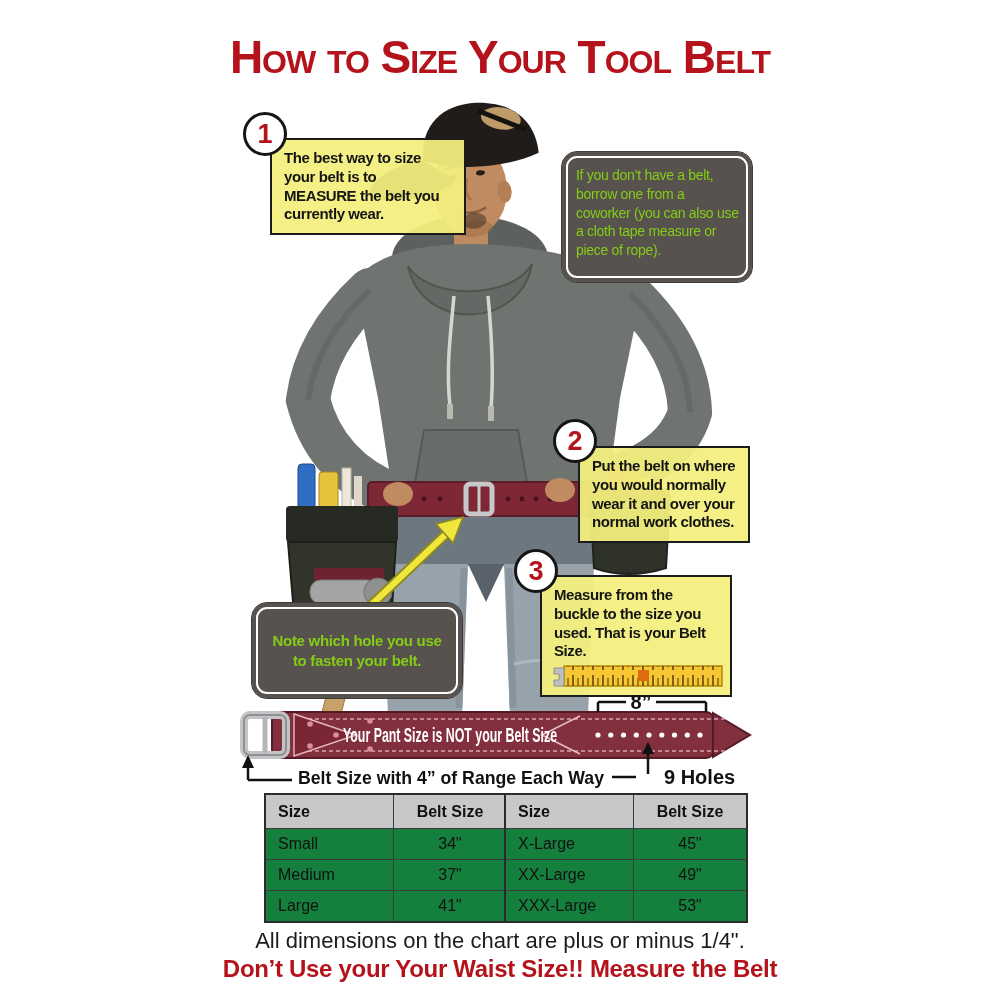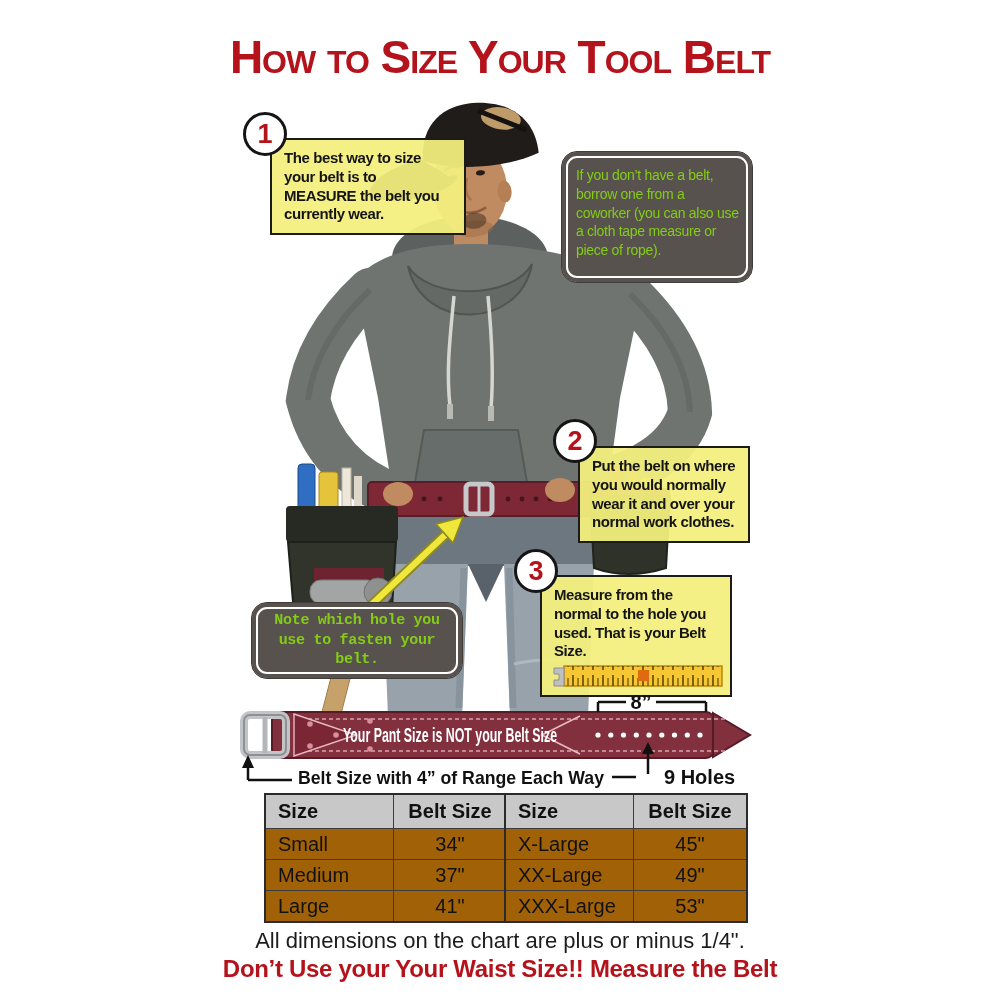--- a/index.html
+++ b/index.html
@@ -13,25 +13,25 @@
   .badge{position:absolute;width:38px;height:38px;border-radius:50%;background:#fff;
          border:3px solid #151515;color:#B4131B;font-weight:800;font-size:27px;
          display:flex;align-items:center;justify-content:center;z-index:6;}
   .callout{position:absolute;background:rgba(243,239,125,0.94);border:2.5px solid #1b1b1b;
            border-radius:0;padding:9px 12px;font-weight:700;font-size:15px;
            letter-spacing:-0.4px;line-height:1.25;color:#141414;z-index:5;}
   .dark-bubble{position:absolute;background:#57524e;border:1px solid #403c3a;border-radius:16px;
            box-shadow:inset 0 0 0 4px #57524e, inset 0 0 0 6px #ffffff;
            color:#84cc16;z-index:5;}
   .tip{padding:14px 12px 10px 14px;font-size:14px;letter-spacing:-0.3px;line-height:1.34;}
-  .note{padding:8px 14px;font-size:15px;font-weight:700;letter-spacing:-0.3px;
-        line-height:1.3;text-align:center;font-family:Liberation Mono, monospace;}
-
-  .size-table{position:absolute;border-collapse:collapse;background:#a16207;z-index:7;
-              font-size:20px;color:#111;}
+  .note{padding:28px 14px;font-size:15px;font-weight:700;letter-spacing:-0.3px;
+        line-height:1.3;text-align:center;}
+
+  .size-table{position:absolute;border-collapse:collapse;background:#15803d;z-index:7;
+              font-size:16px;color:#111;}
   .size-table th,.size-table td{border:1.6px solid #3c3c3c;height:30px;padding:0;}
   .size-table th{background:#C8C8C8;font-weight:700;height:33px;}
   .size-table .c-size{width:115px;text-align:left;padding-left:12px;}
   .size-table .c-belt{width:112px;text-align:center;}
   .size-table{border:2px solid #2b2b2b;}
 
   .footnote{position:absolute;left:0;top:928px;width:1000px;text-align:center;
             font-size:22px;color:#1c1c1c;}
   .warning{position:absolute;left:0;top:955px;width:1000px;text-align:center;
            font-size:24px;font-weight:800;letter-spacing:-0.3px;color:#B4131B;}
@@ -157,21 +157,21 @@
     <span>2</span>
   </div>
   <div class="callout" style="left:578px;top:446px;width:172px;min-height:95px;box-sizing:border-box;">
     <span>Put the belt on where you would normally wear it and over your normal work clothes.</span>
   </div>
 
   <div class="badge" style="left:514px;top:549px;">
     <span>3</span>
   </div>
   <div class="callout" style="left:540px;top:575px;width:192px;min-height:117px;box-sizing:border-box;padding-bottom:34px;">
-    <span>Measure from the normal to the hole you used. That is your Belt Size.</span>
+    <span>Measure from the buckle to the size you used. That is your Belt Size.</span>
     <svg style="position:absolute;left:10px;bottom:5px;" width="172" height="28" viewBox="0 0 172 28">
       <defs>
         <pattern id="ticks" width="10" height="20" patternUnits="userSpaceOnUse">
           <line x1="1" y1="0" x2="1" y2="8" stroke="#4a3404" stroke-width="1.4"></line>
           <line x1="6" y1="0" x2="6" y2="5" stroke="#4a3404" stroke-width="1"></line>
           <line x1="1" y1="20" x2="1" y2="13" stroke="#4a3404" stroke-width="1.4"></line>
           <line x1="6" y1="20" x2="6" y2="16" stroke="#4a3404" stroke-width="1"></line>
         </pattern>
       </defs>
       <rect x="12" y="4" width="158" height="20" fill="#F6C733" stroke="#B8860B" stroke-width="1.5"></rect>

